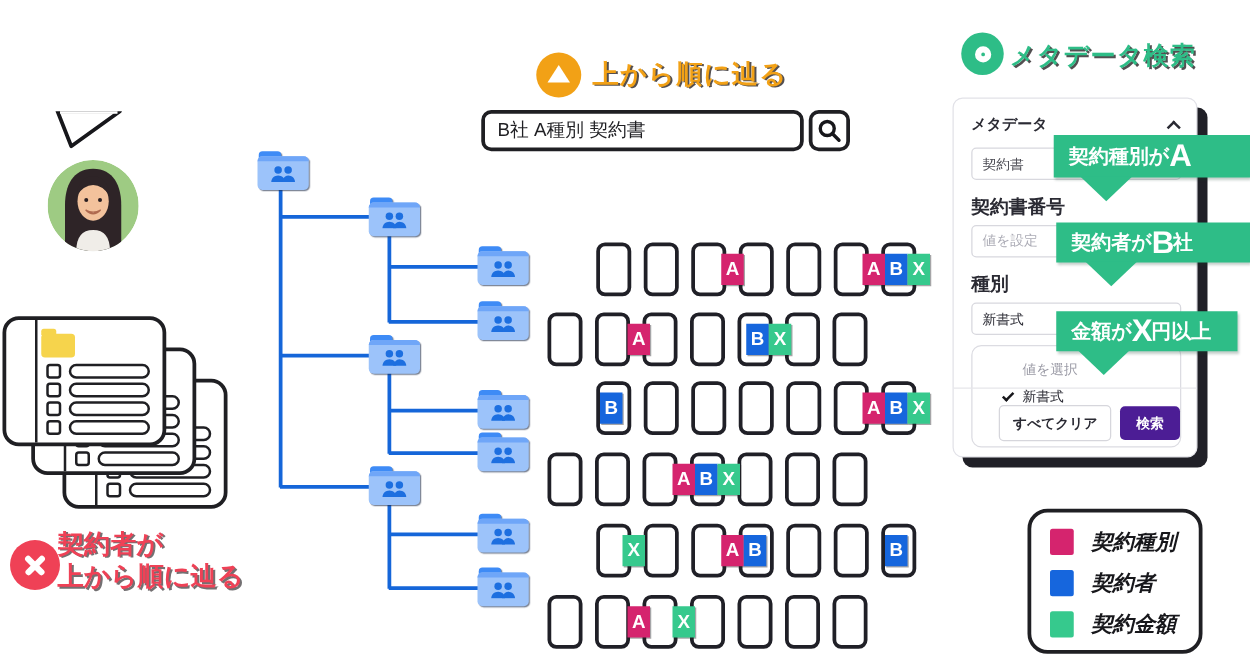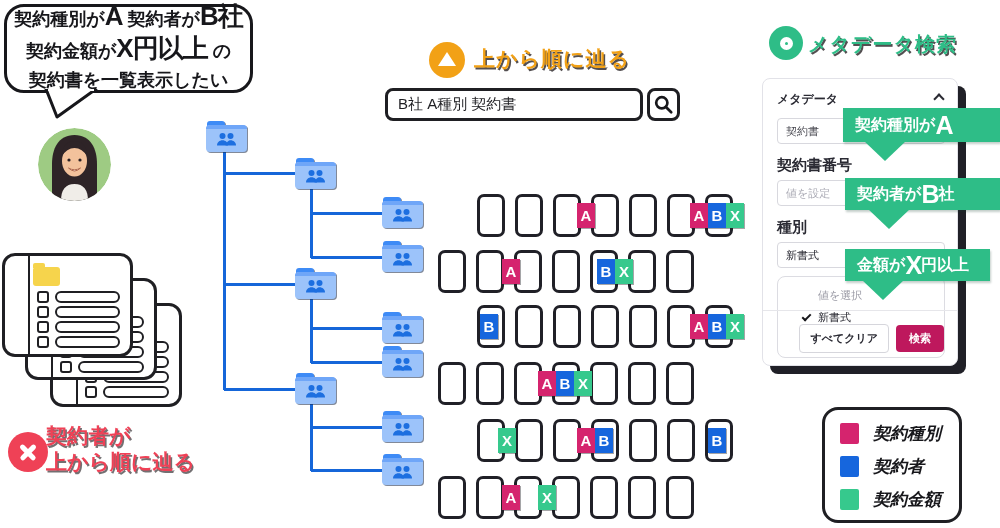--- a/index.html
+++ b/index.html
@@ -65,21 +65,21 @@
   }
   .magbtn{position:absolute;left:647px;top:88px;width:33px;height:33px;border:3px solid #1F1F23;border-radius:8px;background:#fff;display:flex;align-items:center;justify-content:center;padding:0;cursor:pointer;}
   
   .micon{position:absolute;left:769px;top:26px;width:34px;height:34px;border-radius:50%;background:#2EBD87;display:flex;align-items:center;justify-content:center;}
   .micon .ring{width:13px;height:13px;border:5px solid #fff;border-radius:50%;}
   .mtitle{position:absolute;left:808px;top:31px;font-size:20px;font-weight:800;color:#2EBD87;letter-spacing:1px;text-shadow:1.5px 1.5px 0 rgba(40,35,38,.8);white-space:nowrap;}
   .panel{
     position:absolute;left:762px;top:78px;width:196px;height:288px;background:#fff;
     border:1px solid #E2E2E8;border-radius:8px;box-shadow:8px 8px 0 0 #202027;z-index:10;
   }
-  .panel-header{display:flex;align-items:flex-start;justify-content:space-between;padding:12px 14px 8px;}
+  .panel-header{display:flex;align-items:center;justify-content:space-between;padding:12px 14px 8px;}
   .panel-header .ph-label{font-size:12px;font-weight:700;color:#2A2A33;}
   .chev{width:8px;height:8px;border-left:2px solid #2A2A33;border-top:2px solid #2A2A33;transform:rotate(45deg);margin-top:4px;cursor:pointer;}
   .fld{margin:2px 14px 0;}
   .fld-label{font-size:15px;font-weight:700;color:#2A2A33;margin:12px 14px 5px;}
   .tinput{
     width:168px;height:26px;border:1px solid #D8D8DE;border-radius:4px;font-size:11px;color:#4A4A52;
     padding:0 8px;outline:none;font-family:inherit;background:#fff;
   }
   .tinput::placeholder{color:#ABABB5;}
   .selectbox{
@@ -91,21 +91,21 @@
     margin:8px 14px 0;width:168px;border:1px solid #DCDCE2;border-radius:8px;background:#fff;padding:7px 0;
   }
   .dd-item{position:relative;height:22px;display:flex;align-items:center;padding-left:40px;font-size:11px;color:#2A2A33;cursor:pointer;}
   .dd-item.muted{color:#9A9AA5;cursor:default;font-family:Liberation Serif, serif;}
   .check{position:absolute;left:24px;top:8px;width:9px;height:5px;border-left:2px solid #17171B;border-bottom:2px solid #17171B;transform:rotate(-45deg);}
   .panel-footer{
     position:absolute;left:0;right:0;bottom:0;height:55px;border-top:1px solid #E6E6EA;
     display:flex;align-items:center;justify-content:flex-end;gap:7px;padding:0 13px;
   }
   .btn-clear{background:#fff;border:1px solid #D6D6DC;border-radius:4px;color:#2A2A33;font-size:11px;font-weight:700;padding:6px 10px;font-family:inherit;cursor:pointer;}
-  .btn-search{background:#be185d;border:none;border-radius:4px;color:#fff;font-size:11px;font-weight:700;padding:6px 13px;font-family:inherit;cursor:pointer;}
+  .btn-search{background:#4c1d95;border:none;border-radius:4px;color:#fff;font-size:11px;font-weight:700;padding:6px 13px;font-family:inherit;cursor:pointer;}
   
   .callout{
     position:absolute;background:#2EBD87;color:#fff;display:flex;align-items:center;padding:0 12px;
     font-weight:800;z-index:20;white-space:nowrap;box-shadow:1px 2px 2px rgba(20,60,45,.25);
   }
   .callout .pre{font-size:16px;}
   .callout .em{font-size:25px;letter-spacing:-1px;}
   .callout .post{font-size:16px;}
   .callout-tail{position:absolute;width:0;height:0;border-left:21px solid transparent;border-right:21px solid transparent;border-top:20px solid #2EBD87;z-index:20;}
   
@@ -115,25 +115,20 @@
   }
   .legend-row{display:flex;align-items:center;gap:14px;margin-bottom:10px;font-style:italic;}
   .legend-swatch{width:19px;height:21px;border-radius:2px;flex:none;}
   .legend-label{font-size:17px;font-weight:800;color:#17171B;white-space:nowrap;}
 </style>
 </head>
 <body>
 
 <div class="canvas">
 
-  <div class="bubble">
-    <div class="ln"><span>契約種別が</span><span class="em">A</span><span> 契約者が</span><span class="em">B社</span></div>
-    <div class="ln"><span>契約金額が</span><span class="em">X円以上</span><span> の</span></div>
-    <div class="ln">契約書を一覧表示したい</div>
-  </div>
   <svg class="bubble-tail" width="62" height="32" viewBox="0 0 62 32">
     <polygon points="6,0 56,0 17,28" fill="#fff" stroke="#17171B" stroke-width="3" stroke-linejoin="round"></polygon>
     <rect x="8" y="-4" width="46" height="6" fill="#fff"></rect>
   </svg>
 
   <div class="avatar">
     <svg width="73" height="73" viewBox="0 0 73 73">
       <circle cx="36.5" cy="36.5" r="36.5" fill="#9ECB83"></circle>
       <path d="M36.5 7 C20 7 14 21 14 36 L14 73 L59 73 L59 36 C59 21 53 7 36.5 7 Z" fill="#2E2427"></path>
       <path d="M23 73 Q23 56 36.5 56 Q50 56 50 73 Z" fill="#F0EDE8"></path>

